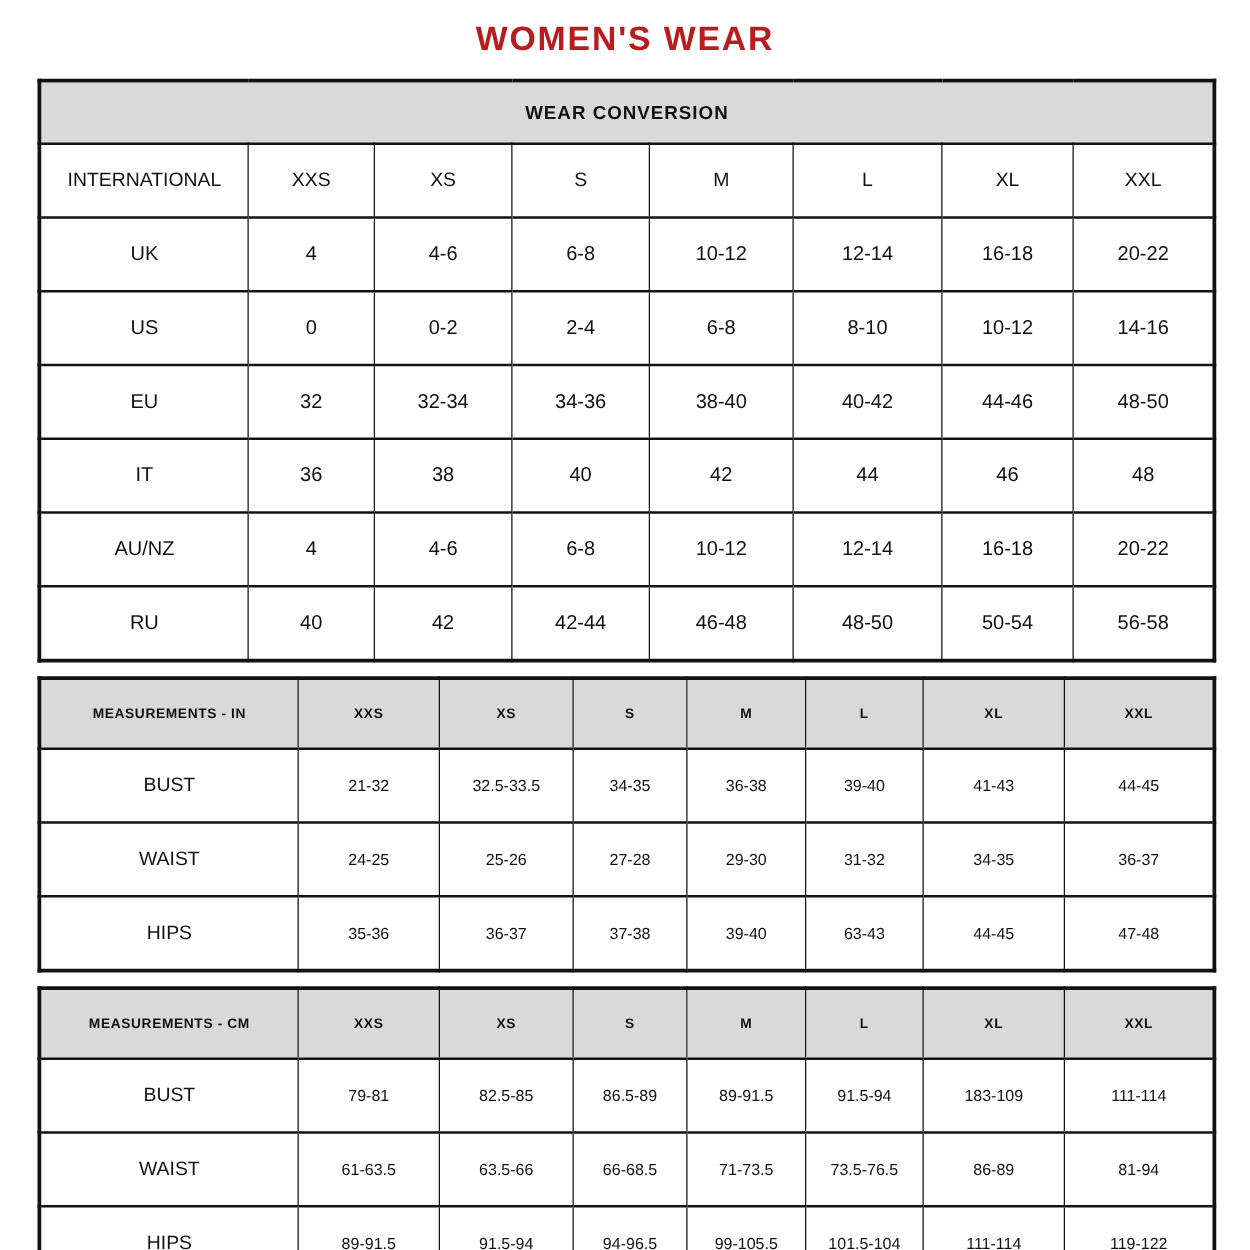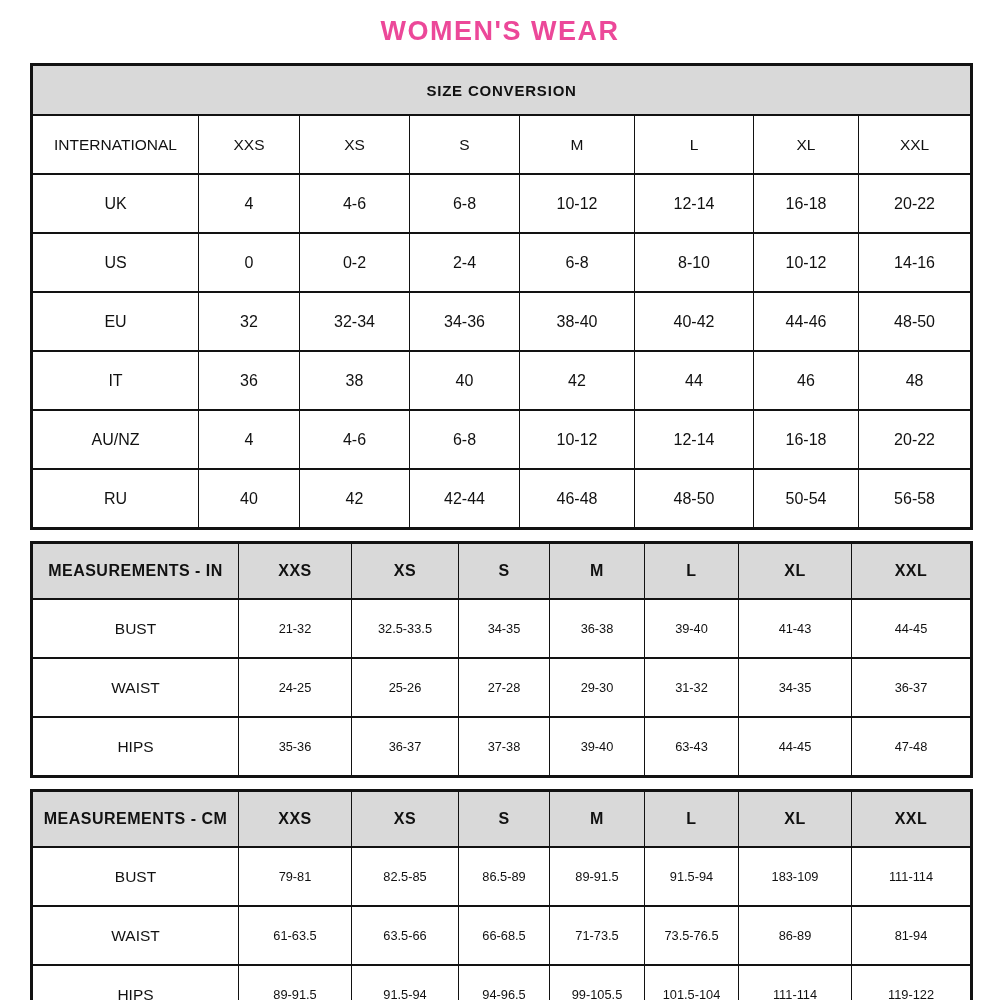--- a/index.html
+++ b/index.html
@@ -16,21 +16,21 @@
     width: 940px;
     margin: 0 auto;
     padding-top: 14px;
   }
   .page-title {
     text-align: center;
     font-size: 27px;
     font-weight: bold;
     letter-spacing: 1.5px;
     margin: 2px 0 16px 0;
-    color: #ec4899;
+    color: #b91c1c;
   }
   table {
     border-collapse: collapse;
     table-layout: fixed;
     width: 940px;
     margin: 0 0 11px 0;
     border: 3px solid #121212;
   }
   th, td {
     border-left: 1.6px solid #121212;
@@ -62,21 +62,21 @@
     height: 57px;
     font-weight: normal;
     font-size: 16px;
     text-align: center;
   }
   
   .tbl-meas .header-row th {
     height: 54px;
     background: #d9d9d9;
     font-weight: bold;
-    font-size: 16px;
+    font-size: 11px;
     letter-spacing: 0.5px;
   }
   .tbl-meas .data-row th {
     height: 57px;
     font-weight: normal;
     font-size: 15.5px;
   }
   .tbl-meas .data-row td {
     height: 57px;
     font-weight: normal;
@@ -97,21 +97,21 @@
         <col style="width:101px">
         <col style="width:110px">
       <col style="width:110px">
         <col style="width:115px">
         <col style="width:119px">
       <col style="width:105px">
         <col style="width:113px">
     </colgroup>
     <tbody>
         <tr class="title-row">
-          <th colspan="8">SIZE CONVERSION</th>
+          <th colspan="8">WEAR CONVERSION</th>
         </tr>
         <tr class="header-row">
           <th>INTERNATIONAL</th>
           <th>XXS</th>
           <th>XS</th>
           <th>S</th>
           <th>M</th>
           <th>L</th>
           <th>XL</th>
           <th>XXL</th>

